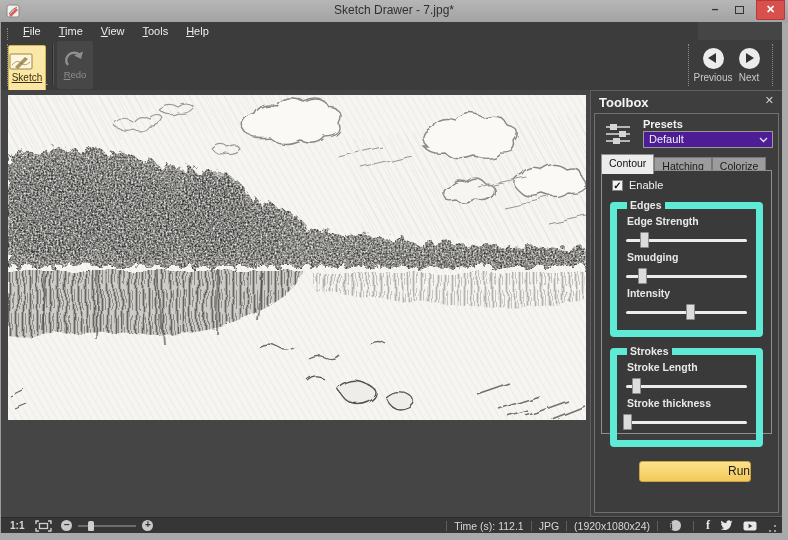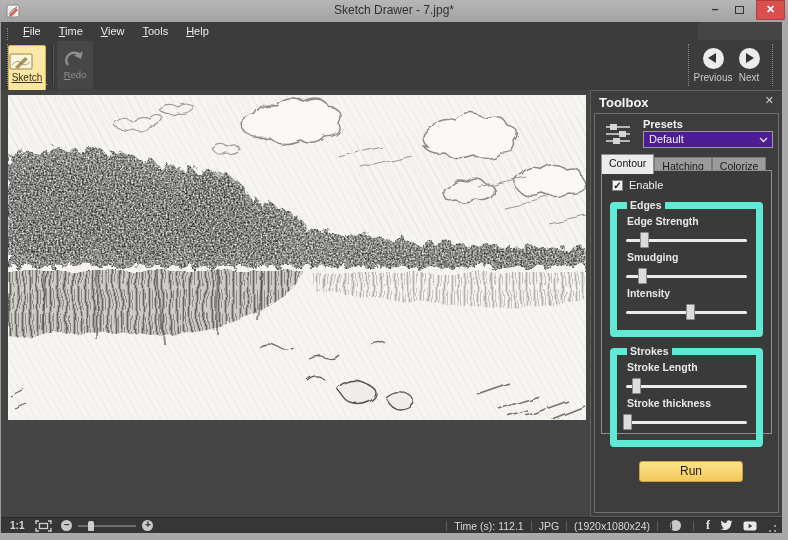--- a/index.html
+++ b/index.html
@@ -81,23 +81,23 @@
   .checkbox { width:11px; height:11px; background:#f2f2f2; border:1px solid #808080; font-size:10px;
     line-height:10px; text-align:center; color:#111; font-weight:bold; }
   .enable-label { font-size:11px; color:#efefef; }
   fieldset { margin:8px 8px 0; border:7px solid #5eead4; border-radius:4px; padding:1px 8px 7px;font-weight:bold; }
   legend { font-size:10.5px; color:#e8e8e8; padding:0 3px; margin-left:2px; }
   .slider-label { font-size:10.5px; color:#e8e8e8; margin:3px 0 5px 2px; }
   .slider { position:relative; height:16px; margin:0 1px 3px; }
   .track { position:absolute; left:0; right:0; top:7px; height:3px; background:#ececec; border-radius:2px; }
   .thumb { position:absolute; top:0; width:9px; height:16px; background:#dcdcdc;
     border:1px solid #8a8a8a; border-radius:1px; transform:translateX(-4px); }
-  .run-btn { position:absolute; left:44px; top:347px; width:104px; height:21px;
+  .run-btn { position:absolute; left:44px; top:347px; width:112px; height:21px;
     background:linear-gradient(#fce28a,#f3c95a); border:1px solid #c9a344; border-radius:3px;
-    font-size:12px; color:#1d1d1d; text-align:center; line-height:19px; }
+    font-size:12px; color:#1d1d1d; text-align:right; line-height:19px; }
 
   
   .statusbar { position:absolute; left:1px; top:517px; width:781px; height:16px; background:#363636;
     border-top:1px solid #2b2b2b; display:flex; align-items:center; font-size:10.5px; color:#d8d8d8;
     padding:0 5px; }
   .sb-sep { width:1px; height:10px; background:#5e5e5e; margin:0 7px; }
   .sb-ratio { font-weight:bold; margin:0 6px 0 4px; font-size:10px; }
   .mini-circ { width:11px; height:11px; border-radius:50%; background:#c9c9c9; color:#333;
     font-size:10px; font-weight:bold; line-height:10px; text-align:center; margin:0 4px; }
   .zoom-slider { position:relative; width:58px; height:12px; margin:0 2px; }

